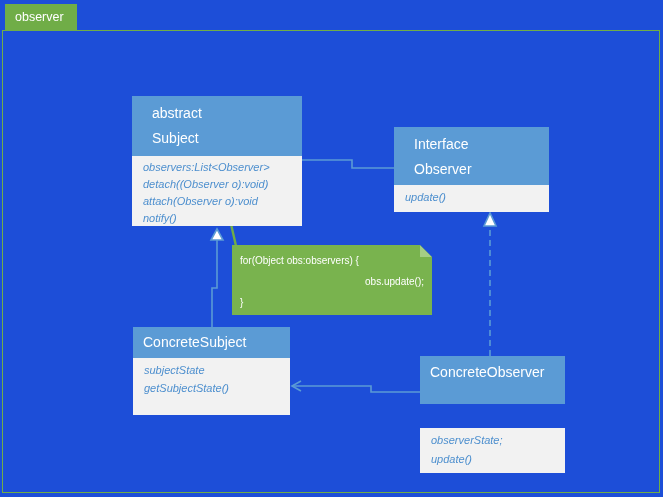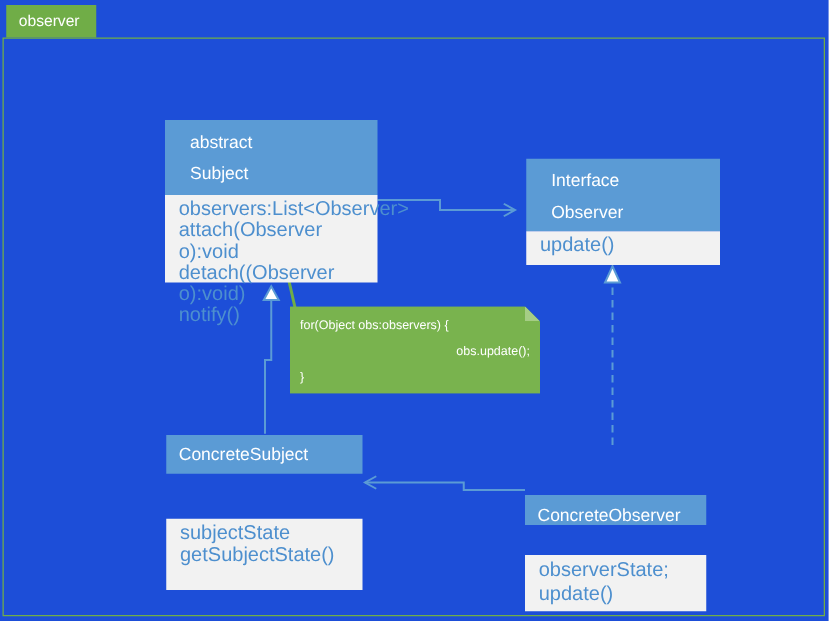--- a/index.html
+++ b/index.html
@@ -12,22 +12,22 @@
   
   .frame{position:absolute;left:2px;top:30px;width:658px;height:463px;box-sizing:border-box;
          border:1.5px solid #70AD47;}
 
   
   .uml-box{position:absolute;box-sizing:border-box;}
   .uml-header{background:#5B9BD5;color:#ffffff;font-size:14px;box-sizing:border-box;}
   .uml-header .hline{padding-left:20px;line-height:25px;}
   .pad-top{padding-top:5px;}
   .one-line{line-height:31px;padding-left:10px;}
-  .uml-body{background:#F2F2F2;color:#4D8FCE;font-size:16px;box-sizing:border-box;
-            padding:3px 0 0 11px;}
+  .uml-body{background:#F2F2F2;color:#4D8FCE;font-size:11px;box-sizing:border-box;
+            padding:3px 0 0 11px;font-style:italic;}
   .lh17{line-height:17px;}
   .lh18{line-height:18px;}
   .lh19{line-height:19px;}
 
   
   .note{position:absolute;left:232px;top:245px;width:200px;height:70px;box-sizing:border-box;
         background:#79B34E;color:#ffffff;font-size:10px;line-height:21px;
         padding:5px 8px 0 8px;
         clip-path:polygon(0 0, calc(100% - 12px) 0, 100% 12px, 100% 100%, 0 100%);}
   .note-fold{position:absolute;top:0;right:0;width:12px;height:12px;background:#a5cd85;
@@ -71,55 +71,55 @@
     <line x1="231" y1="224" x2="236" y2="246" stroke="#70AD47" stroke-width="2.4"></line>
   </svg>
 
   <div class="uml-box" style="left:132px;top:96px;width:170px;">
     <div class="uml-header pad-top" style="height:60px;">
       <div class="hline">abstract</div>
       <div class="hline">Subject</div>
     </div>
     <div class="uml-body lh17" style="height:70px;">
       <div>observers:List&lt;Observer&gt;</div>
+      <div>detach((Observer o):void)</div>
       <div>attach(Observer o):void</div>
-      <div>detach((Observer o):void)</div>
       <div>notify()</div>
     </div>
   </div>
 
-  <div class="uml-box" style="left:421px;top:127px;width:155px;">
+  <div class="uml-box" style="left:394px;top:127px;width:155px;">
     <div class="uml-header pad-top" style="height:58px;">
       <div class="hline">Interface</div>
       <div class="hline">Observer</div>
     </div>
     <div class="uml-body lh18" style="height:27px;">
       <div>update()</div>
     </div>
   </div>
 
   <div class="note">
     <div class="note-fold"></div>
     <div class="note-line">for(Object obs:observers) {</div>
     <div class="note-line note-line-center">obs.update();</div>
     <div class="note-line">}</div>
   </div>
 
-  <div class="uml-box" style="left:133px;top:348px;width:157px;">
+  <div class="uml-box" style="left:133px;top:327px;width:157px;">
     <div class="uml-header" style="height:31px;">
       <div class="one-line">ConcreteSubject</div>
     </div>
-    <div class="uml-body lh18" style="height:57px;margin-top:36px;">
+    <div class="uml-body lh18" style="height:57px;">
       <div>subjectState</div>
       <div>getSubjectState()</div>
     </div>
   </div>
 
   <div class="uml-box" style="left:420px;top:356px;width:145px;">
-    <div class="uml-header" style="height:24px;margin-top:40px;">
+    <div class="uml-header" style="height:48px;">
       <div class="one-line" style="line-height:32px;">ConcreteObserver</div>
     </div>
     <div class="uml-body lh19" style="height:45px;margin-top:24px;">
       <div>observerState;</div>
       <div>update()</div>
     </div>
   </div>
 
 </div>
 

